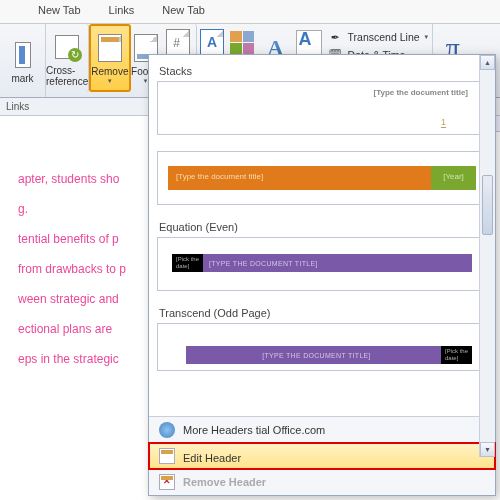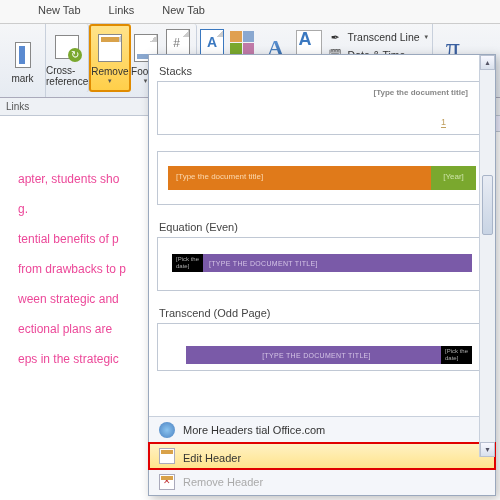--- a/index.html
+++ b/index.html
@@ -49,21 +49,21 @@
 .trans-bar { position:absolute; left:14px; right:14px; top:16px; height:18px; background:#7a5aa8; display:flex; align-items:center; }
 .trans-bar.odd { left:28px; right:14px; top:22px; }
 .trans-date { background:#000; color:#aaa; font-size:6px; padding:2px 4px; line-height:7px; }
 .trans-title { color:#d4c4e6; font-size:7px; padding-left:6px; letter-spacing:0.3px; }
 .trans-bar.odd .trans-date { margin-left:auto; }
 .trans-bar.odd .trans-title { margin-left:auto; }
 
 .menu-foot { border-top: 1px solid #c8d0dc; background: #f4f6fa; }
 .menu-item { display: flex; align-items: center; gap: 8px; padding: 5px 10px; font-size: 11px; color: #333; cursor: pointer; }
 .menu-item.highlight { background: linear-gradient(#fff2c6,#ffe38a); outline: 2px solid #e00000; outline-offset: -1px; align-items: flex-end; }
-.menu-item.disabled { color: #aaa; cursor: default; }
+.menu-item.disabled { color: #aaa; cursor: default; font-weight: bold; }
 .mi-ic { width: 16px; height: 16px; background:#fff; border:1px solid #aab; position:relative; }
 .mi-ic::after { content:""; position:absolute; top:1px; left:1px; right:1px; height:4px; background:#d9a24a; }
 .mi-ic.globe { border-radius:50%; background:radial-gradient(#8bc4f0,#4a80c0); border:none; }
 .mi-ic.globe::after { display:none; }
 .mi-ic.rem::before { content:"✕"; position:absolute; font-size:9px; color:#c03030; left:3px; top:1px; }
 
 .scrollbar { position:absolute; right:0; top:0; bottom:38px; width:16px; background:#eef1f5; border-left:1px solid #c8d0dc; }
 .sb-btn { height:15px; background:linear-gradient(#f8f8ff,#d8e0ec); border:1px solid #b8c0d0; font-size:8px; text-align:center; line-height:13px; color:#556; cursor:pointer; }
 .sb-thumb { position:absolute; top:120px; left:2px; right:2px; height:60px; background:linear-gradient(#e8ecf4,#c8d4e4); border:1px solid #a8b4c8; border-radius:2px; }
 </style>

